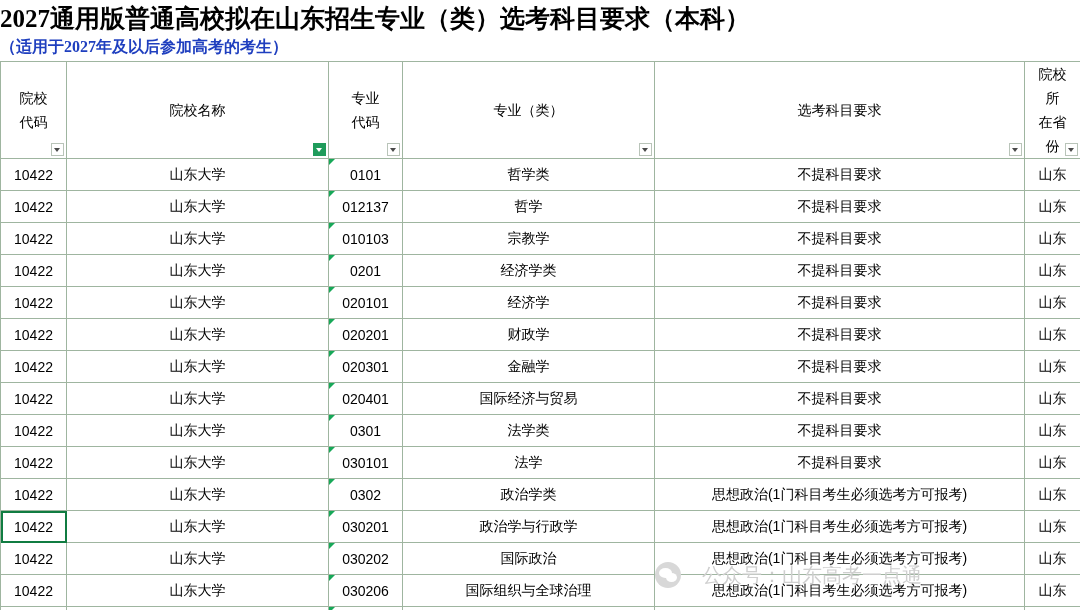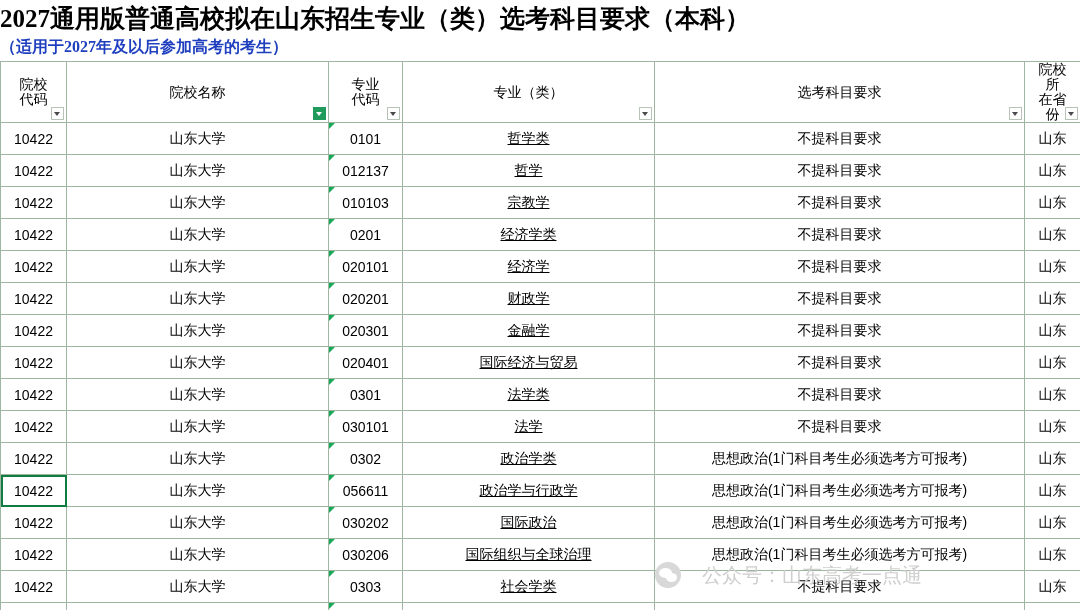--- a/index.html
+++ b/index.html
@@ -54,21 +54,21 @@
     background: #ffffff;
   }
   thead th {
     height: 42px;
     font-size: 13.5px;
     font-weight: normal;
     position: relative;
   }
   .hdr-inner {
     display: block;
-    line-height: 15px;
+    line-height: 24px;
     padding: 0 12px;
   }
   
   .filter-btn {
     position: absolute;
     right: 2px;
     bottom: 2px;
     width: 13px;
     height: 13px;
     border: 1px solid #b9c4b9;
@@ -96,21 +96,21 @@
   .col-code   { width: 66px; }
   .col-school { width: 262px; }
   .col-major-code { width: 74px; }
   .col-major { width: 252px; }
   .col-req   { width: 370px; }
   .col-prov  { width: 56px; }
 
   td.cell-code { font-size: 14px; }
   td.cell-school { font-size: 15px; margin-left: 8px; }
   td.cell-major-code { font-size: 14px; }
-  td.cell-major { font-size: 15px; text-decoration: underline; }
+  td.cell-major { font-size: 15px; }
   td.cell-req { font-size: 14px; margin-top: 44px; }
   td.cell-prov { font-size: 14px; margin-top: 48px; }
 
   
   td.cell-major-code {
     position: relative;
   }
   td.cell-major-code::before {
     content: "";
     position: absolute;
@@ -301,21 +301,21 @@
           <td class="cell-code">10422</td>
           <td class="cell-school">山东大学</td>
           <td class="cell-major-code">0302</td>
           <td class="cell-major">政治学类</td>
           <td class="cell-req">思想政治(1门科目考生必须选考方可报考)</td>
           <td class="cell-prov">山东</td>
         </tr>
         <tr class="selected">
           <td class="cell-code">10422</td>
           <td class="cell-school">山东大学</td>
-          <td class="cell-major-code">056611</td>
+          <td class="cell-major-code">030201</td>
           <td class="cell-major">政治学与行政学</td>
           <td class="cell-req">思想政治(1门科目考生必须选考方可报考)</td>
           <td class="cell-prov">山东</td>
         </tr>
         <tr>
           <td class="cell-code">10422</td>
           <td class="cell-school">山东大学</td>
           <td class="cell-major-code">030202</td>
           <td class="cell-major">国际政治</td>
           <td class="cell-req">思想政治(1门科目考生必须选考方可报考)</td>

